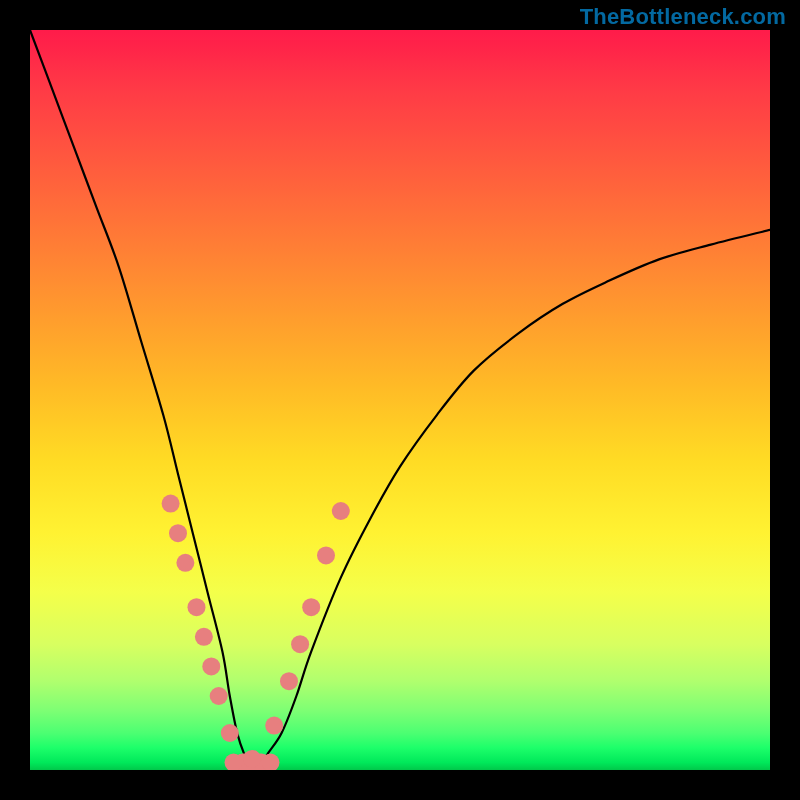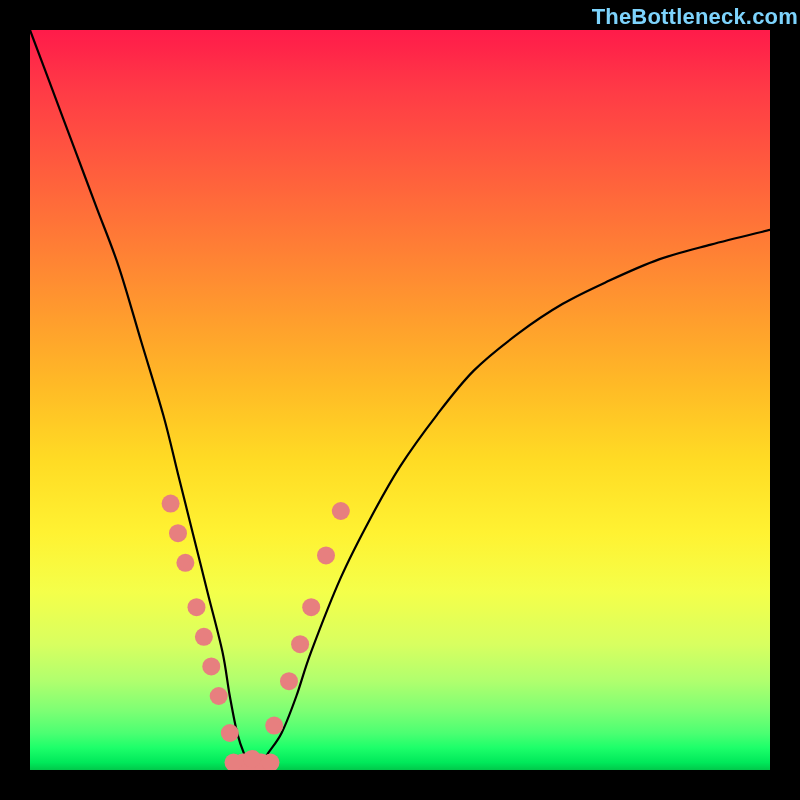--- a/index.html
+++ b/index.html
@@ -13,22 +13,22 @@
   }
   .frame {
     position: relative;
     width: 800px;
     height: 800px;
     background: #000;
   }
   .watermark {
     position: absolute;
     top: 4px;
-    right: 2px;
-    color: #7dd3fc;
+    right: 14px;
+    color: #0369a1;
     font-size: 22px;
     font-weight: 600;
     letter-spacing: 0.2px;
     z-index: 5;
   }
   .plot {
     position: absolute;
     left: 30px;
     top: 30px;
     width: 740px;

